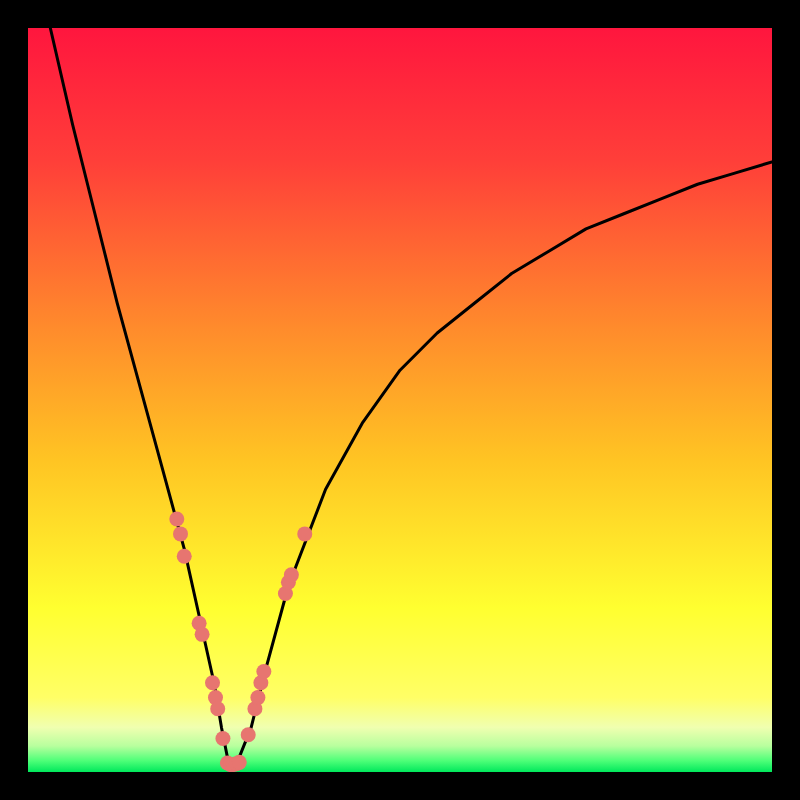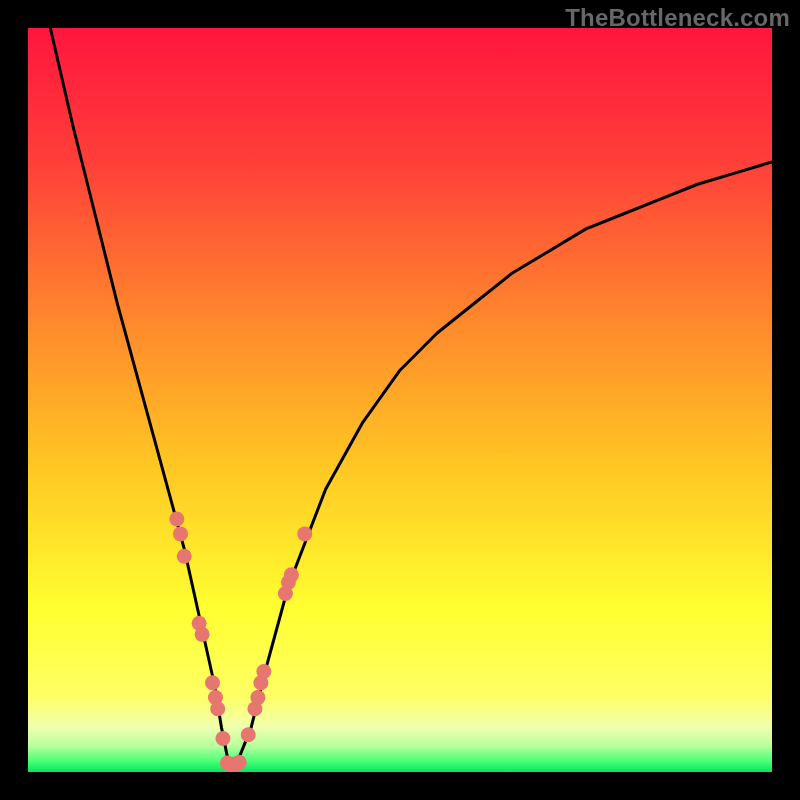--- a/index.html
+++ b/index.html
@@ -83,14 +83,13 @@
           <circle cx="229.90" cy="669.60" r="7.5" fill="#e77570"></circle>
           <circle cx="232.87" cy="654.72" r="7.5" fill="#e77570"></circle>
           <circle cx="235.85" cy="643.56" r="7.5" fill="#e77570"></circle>
           <circle cx="257.42" cy="565.44" r="7.5" fill="#e77570"></circle>
           <circle cx="260.40" cy="554.28" r="7.5" fill="#e77570"></circle>
           <circle cx="263.38" cy="546.84" r="7.5" fill="#e77570"></circle>
           <circle cx="276.77" cy="505.92" r="7.5" fill="#e77570"></circle>
         </g>
     </svg>
   </div>
-  <div class="watermark">TheBottleneck.com</div>
 </div>
 
 </body></html>

